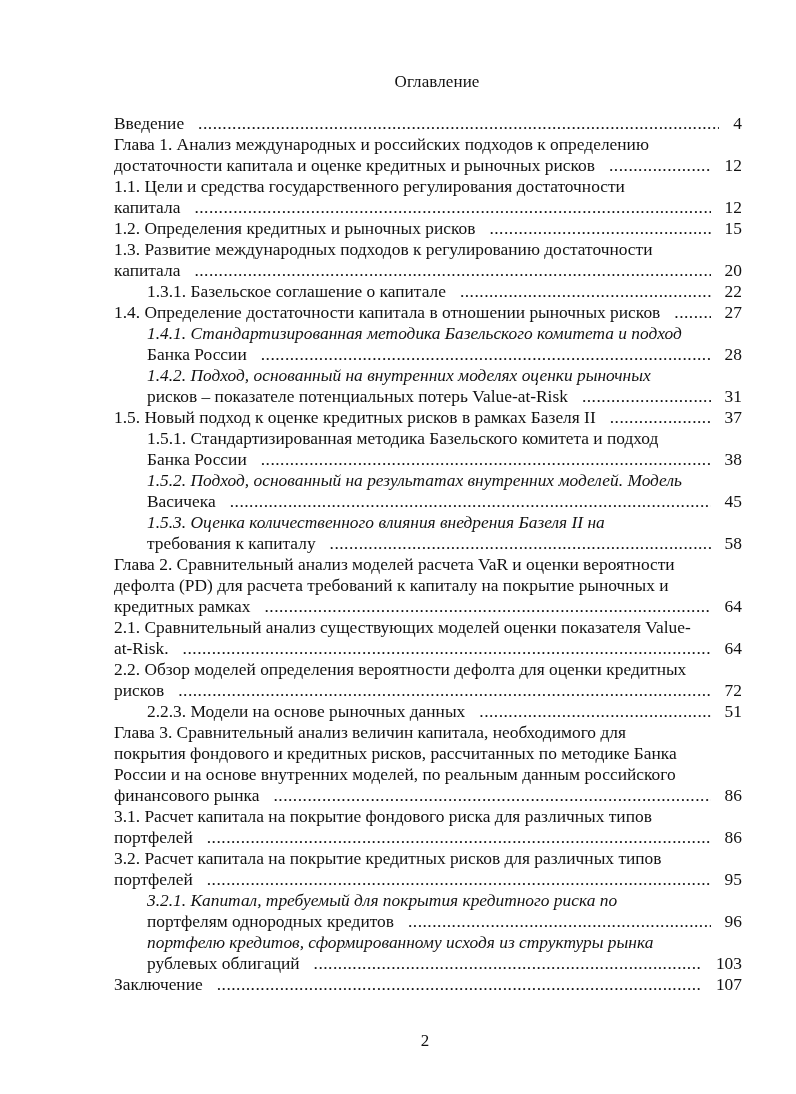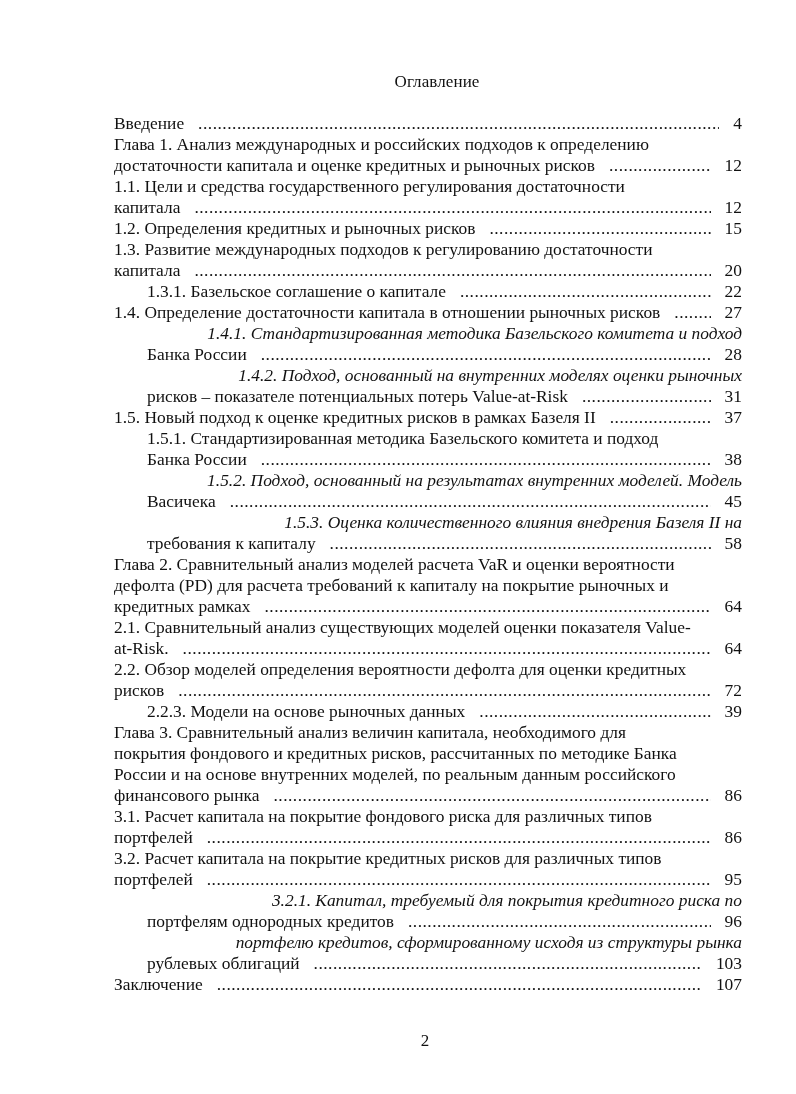--- a/index.html
+++ b/index.html
@@ -34,21 +34,20 @@
       line-height: 21px;
     }
     .entry {
       position: relative;
     }
     .entry.level-3 {
       padding-left: 33px;
     }
     .entry.italic .entry-text {
       font-style: italic;
-      text-align: right;
     }
     .entry-text {
       display: block;
     }
     .entry-line {
       display: flex;
       align-items: baseline;
       white-space: nowrap;
       gap: 12px;
     }
@@ -211,21 +210,21 @@
       <div class="entry-line">
         <span class="tail">рисков</span>
         <span class="leader"></span>
         <span class="page">72</span>
       </div>
     </div>
     <div class="entry level-3 italic">
       <div class="entry-line">
         <span class="tail">2.2.3. Модели на основе рыночных данных</span>
         <span class="leader"></span>
-        <span class="page">39</span>
+        <span class="page">51</span>
       </div>
     </div>
     <div class="entry level-1">
       <span class="entry-text">Глава 3. Сравнительный анализ величин капитала, необходимого для</span>
       <span class="entry-text">покрытия фондового и кредитных рисков, рассчитанных по методике Банка</span>
       <span class="entry-text">России и на основе внутренних моделей, по реальным данным российского</span>
       <div class="entry-line">
         <span class="tail">финансового рынка</span>
         <span class="leader"></span>
         <span class="page">86</span>

